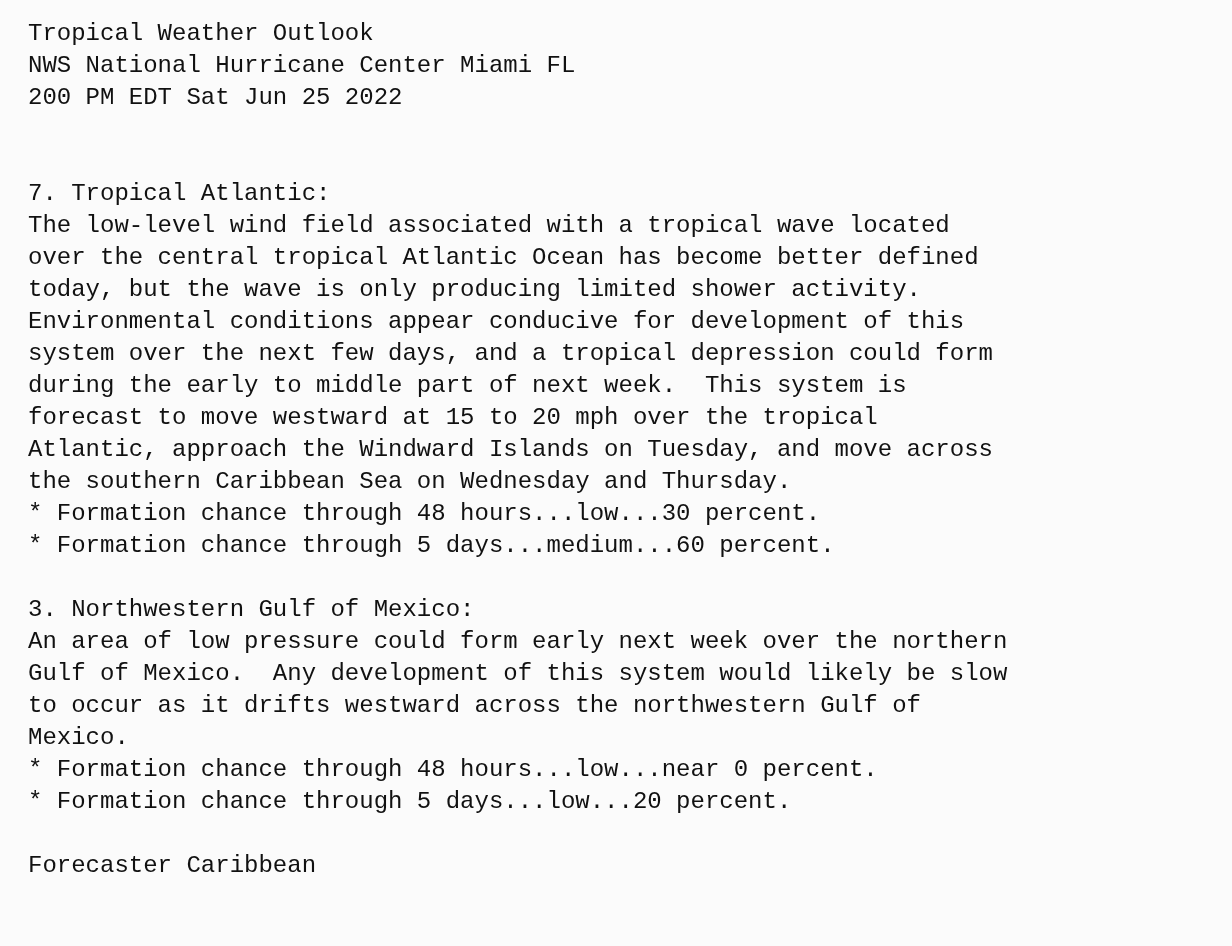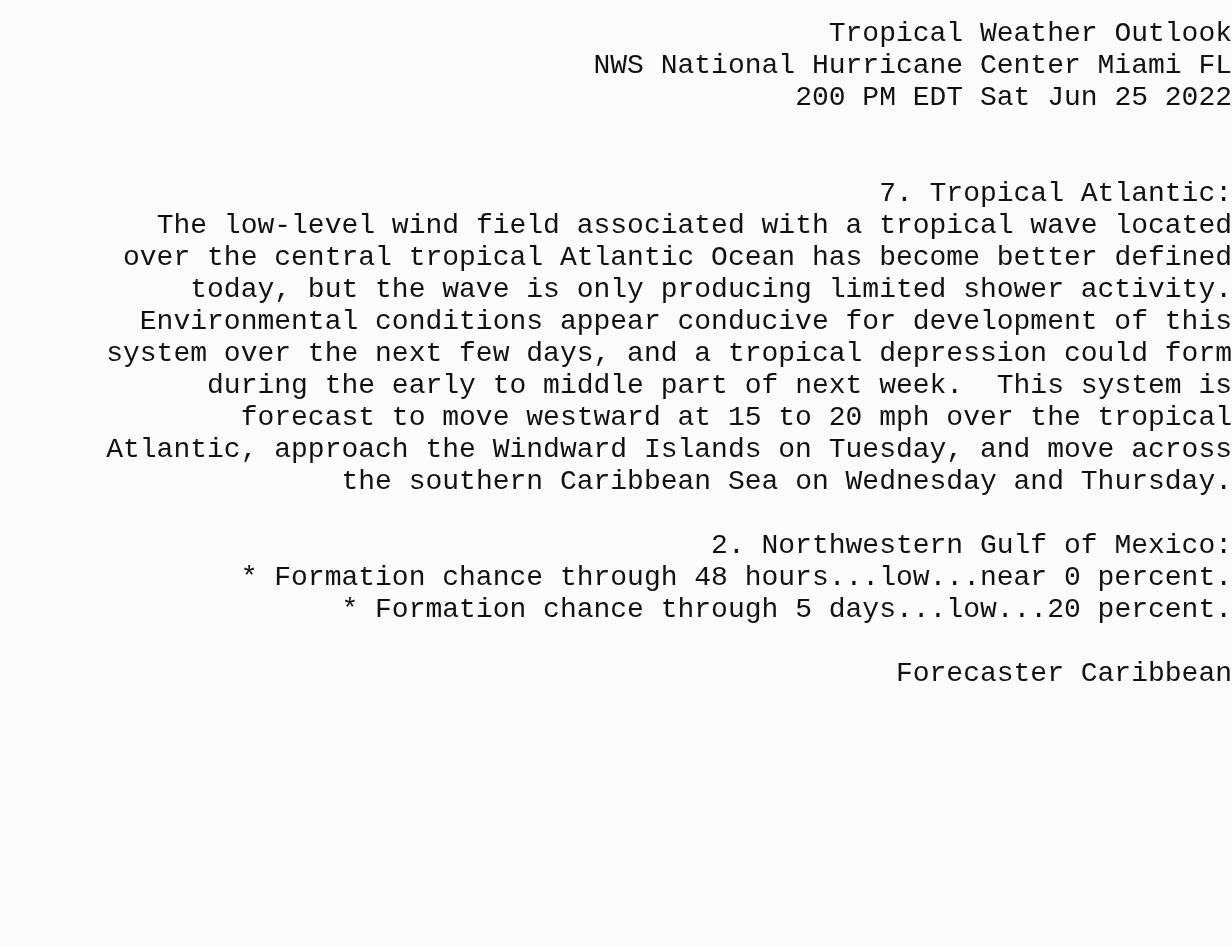--- a/index.html
+++ b/index.html
@@ -13,25 +13,24 @@
   }
   body {
     width: 1232px;
     height: 946px;
     background: var(--background);
     overflow: hidden;
   }
   .doc {
     padding: 18px 0 0 28px;
     font-family: "Liberation Mono", "DejaVu Sans Mono", monospace;
-    font-size: 28px;
+    font-size: 24px;
     line-height: 32px;
     color: var(--text);
     font-weight: 400;
-    text-align: right;
   }
   .doc pre {
     margin: 0;
     padding: 0;
     font: inherit;
     white-space: pre;
   }
   
   .gap { height: 32px; }
 </style>
@@ -53,26 +52,32 @@
     <pre>7. Tropical Atlantic:</pre>
     <pre>The low-level wind field associated with a tropical wave located
 over the central tropical Atlantic Ocean has become better defined
 today, but the wave is only producing limited shower activity.
 Environmental conditions appear conducive for development of this
 system over the next few days, and a tropical depression could form
 during the early to middle part of next week.  This system is
 forecast to move westward at 15 to 20 mph over the tropical
 Atlantic, approach the Windward Islands on Tuesday, and move across
 the southern Caribbean Sea on Wednesday and Thursday.</pre>
+    <pre>* Formation chance through 48 hours...low...30 percent.
+* Formation chance through 5 days...medium...60 percent.</pre>
   </div>
 
   <div class="gap"></div>
 
   <div>
-    <pre>2. Northwestern Gulf of Mexico:</pre>
+    <pre>3. Northwestern Gulf of Mexico:</pre>
+    <pre>An area of low pressure could form early next week over the northern
+Gulf of Mexico.  Any development of this system would likely be slow
+to occur as it drifts westward across the northwestern Gulf of
+Mexico.</pre>
     <pre>* Formation chance through 48 hours...low...near 0 percent.
 * Formation chance through 5 days...low...20 percent.</pre>
   </div>
 
   <div class="gap"></div>
 
   <pre>Forecaster Caribbean</pre>
 
 </div>
 

